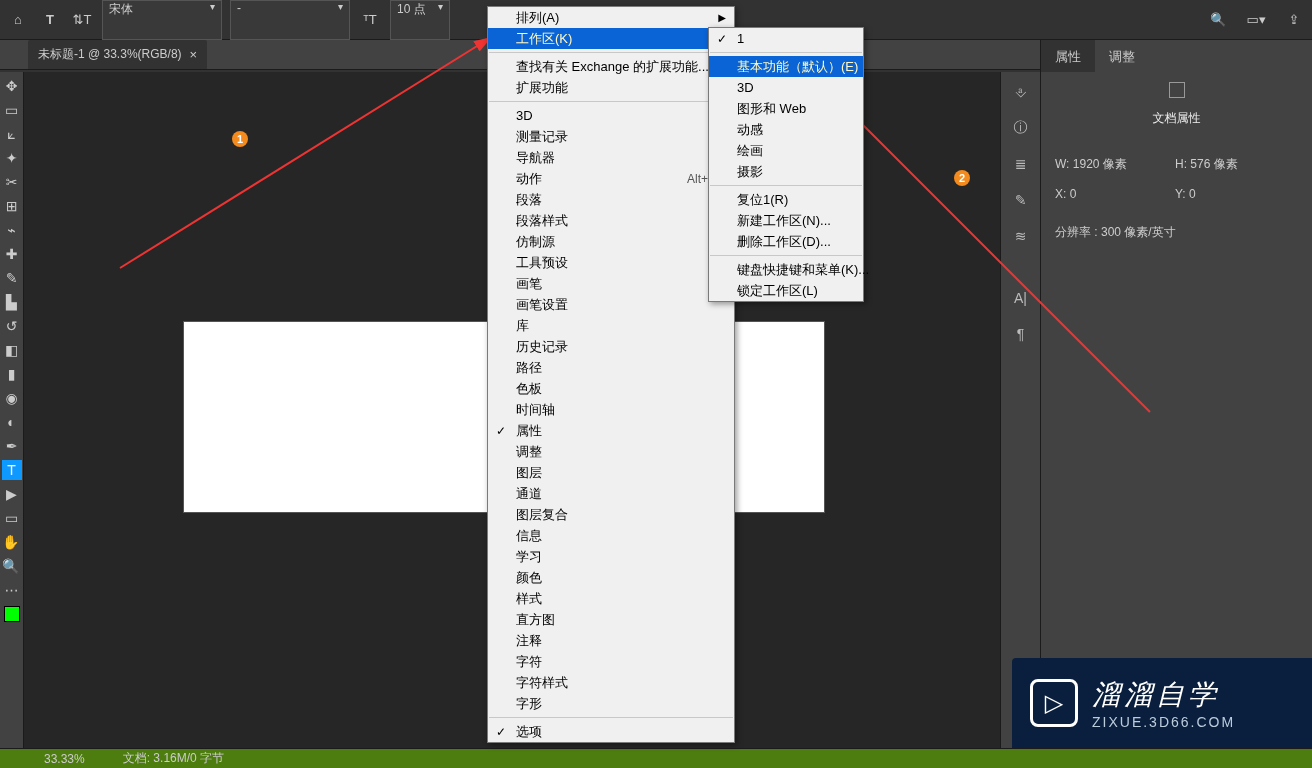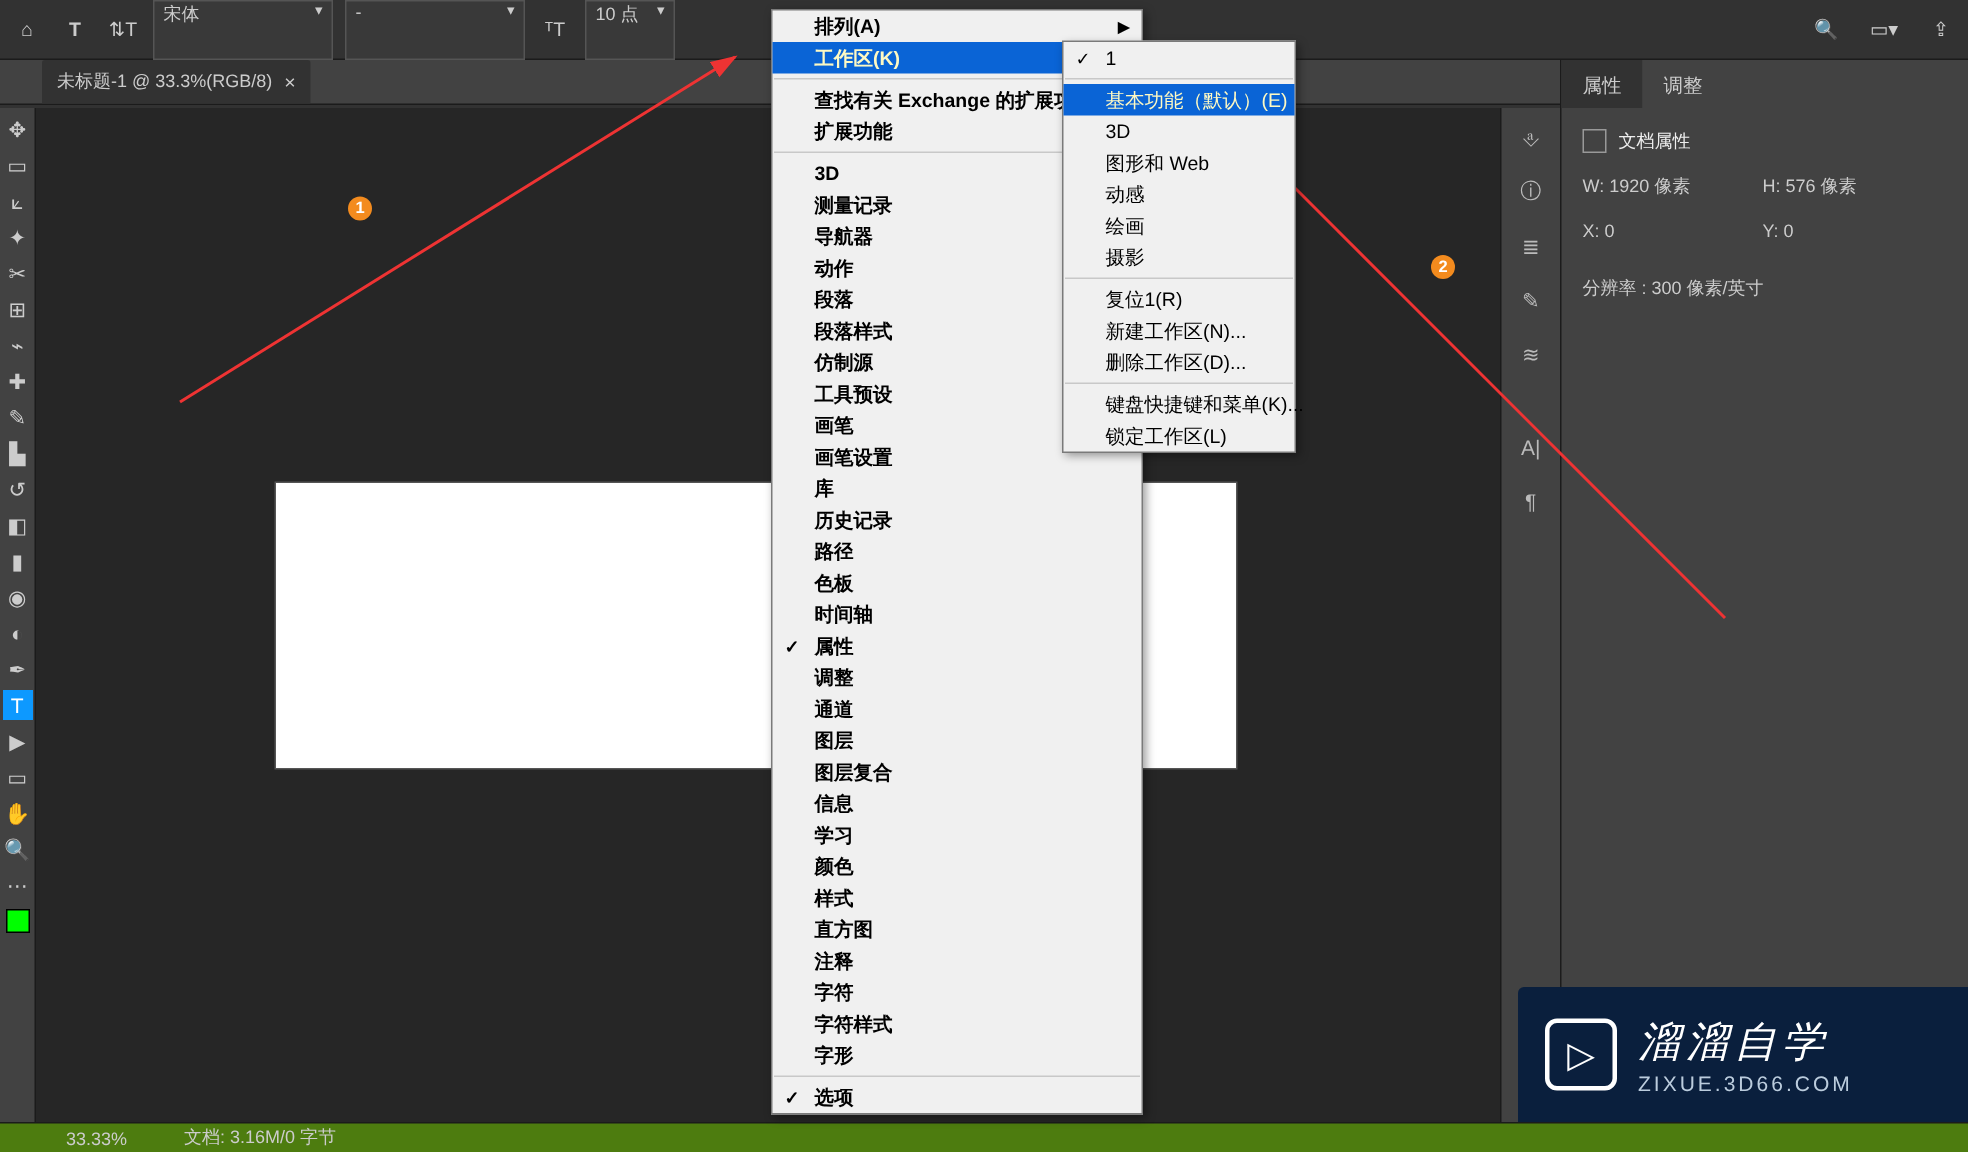--- a/index.html
+++ b/index.html
@@ -31,36 +31,36 @@
   
   .right-strip { position: absolute; right: 272px; top: 72px; bottom: 20px; width: 40px; background: #424242; border-left: 1px solid #1b1b1b; display: flex; flex-direction: column; align-items: center; gap: 12px; padding-top: 8px; }
   .strip-icon { width: 28px; height: 24px; display: flex; align-items: center; justify-content: center; color: #bbb; font-size: 14px; cursor: pointer; border-radius: 2px; }
   .right-panel { position: absolute; right: 0; top: 40px; width: 272px; bottom: 0; background: #424242; border-left: 1px solid #1b1b1b; font-size: 12px; }
   .panel-tabs { display: flex; height: 32px; }
   .panel-tab { padding: 8px 14px; background: #424242; color: #ccc; font-size: 13px; cursor: pointer; }
   .panel-tab.active { background: #323232; }
   .panel-body { padding: 10px 14px; color: #ccc; line-height: 24px; }
   .panel-row { display: flex; gap: 30px; margin-top: 6px; }
   .panel-row span { min-width: 90px; }
-  .doc-prop-title { display: flex; align-items: center; gap: 8px; margin-bottom: 6px; color: #eee; }
+  .doc-prop-title { display: flex; align-items: center; gap: 8px; margin-bottom: 22px; color: #eee; flex-direction: column; }
   .doc-prop-title .ic { width: 16px; height: 16px; border: 1px solid #999; }
 
   
   .status { position: absolute; left: 0; right: 0; bottom: 0; height: 20px; background: #4d7c0f; border-top: 1px solid #1b1b1b; display: flex; align-items: center; padding-left: 44px; gap: 38px; font-size: 12px; color: #ccc; }
 
   
   .menu { position: absolute; background: #f0f0f0; color: #000; border: 1px solid #7a7a7a; font-size: 13px; box-shadow: 2px 2px 6px rgba(0,0,0,.4); z-index: 50; }
   .menu-item { height: 21px; padding: 0 30px 0 28px; display: flex; align-items: center; white-space: nowrap; position: relative; cursor: default; }
   .menu-item.highlight { background: #0a64d6; color: #fef9c3; }
   .menu-item .arrow { position: absolute; right: 8px; font-size: 10px; }
   .menu-item .check { position: absolute; left: 8px; font-size: 12px; }
   .menu-item .shortcut { position: absolute; right: 12px; color: #555; font-size: 12px; }
   .menu-sep { height: 1px; background: #c8c8c8; margin: 3px 1px; }
 
-  #menu-window { left: 514px; top: 6px; width: 248px; font-weight: bold; }
+  #menu-window { left: 487px; top: 6px; width: 248px; }
   #menu-workspace { left: 708px; top: 27px; width: 156px; }
 
   
   .badge-dot { position: absolute; width: 16px; height: 16px; border-radius: 50%; background: #f38b1e; color: #fff; font-size: 11px; display: flex; align-items: center; justify-content: center; font-weight: bold; }
   .red-line { position: absolute; background: transparent; }
   .red-line svg { position: absolute; left: 0; top: 0; overflow: visible; }
 
   
   .watermark { position: absolute; right: 0; bottom: 20px; width: 300px; height: 90px; background: #0a1f3d; color: #fff; display: flex; align-items: center; padding: 0 18px; gap: 14px; border-top-left-radius: 4px; }
   .wm-icon { width: 48px; height: 48px; border: 3px solid #fff; border-radius: 8px; display: flex; align-items: center; justify-content: center; font-size: 24px; }
@@ -228,24 +228,24 @@
       <span>时间轴</span>
     </div>
   <div class="menu-item">
       <span class="check">✓</span>
       <span>属性</span>
     </div>
   <div class="menu-item">
       <span>调整</span>
     </div>
   <div class="menu-item">
+      <span>图层</span>
+    </div>
+  <div class="menu-item">
       <span>通道</span>
-    </div>
-  <div class="menu-item">
-      <span>图层</span>
     </div>
   <div class="menu-item">
       <span>图层复合</span>
     </div>
   <div class="menu-item">
       <span>信息</span>
     </div>
   <div class="menu-item">
       <span>学习</span>
     </div>

